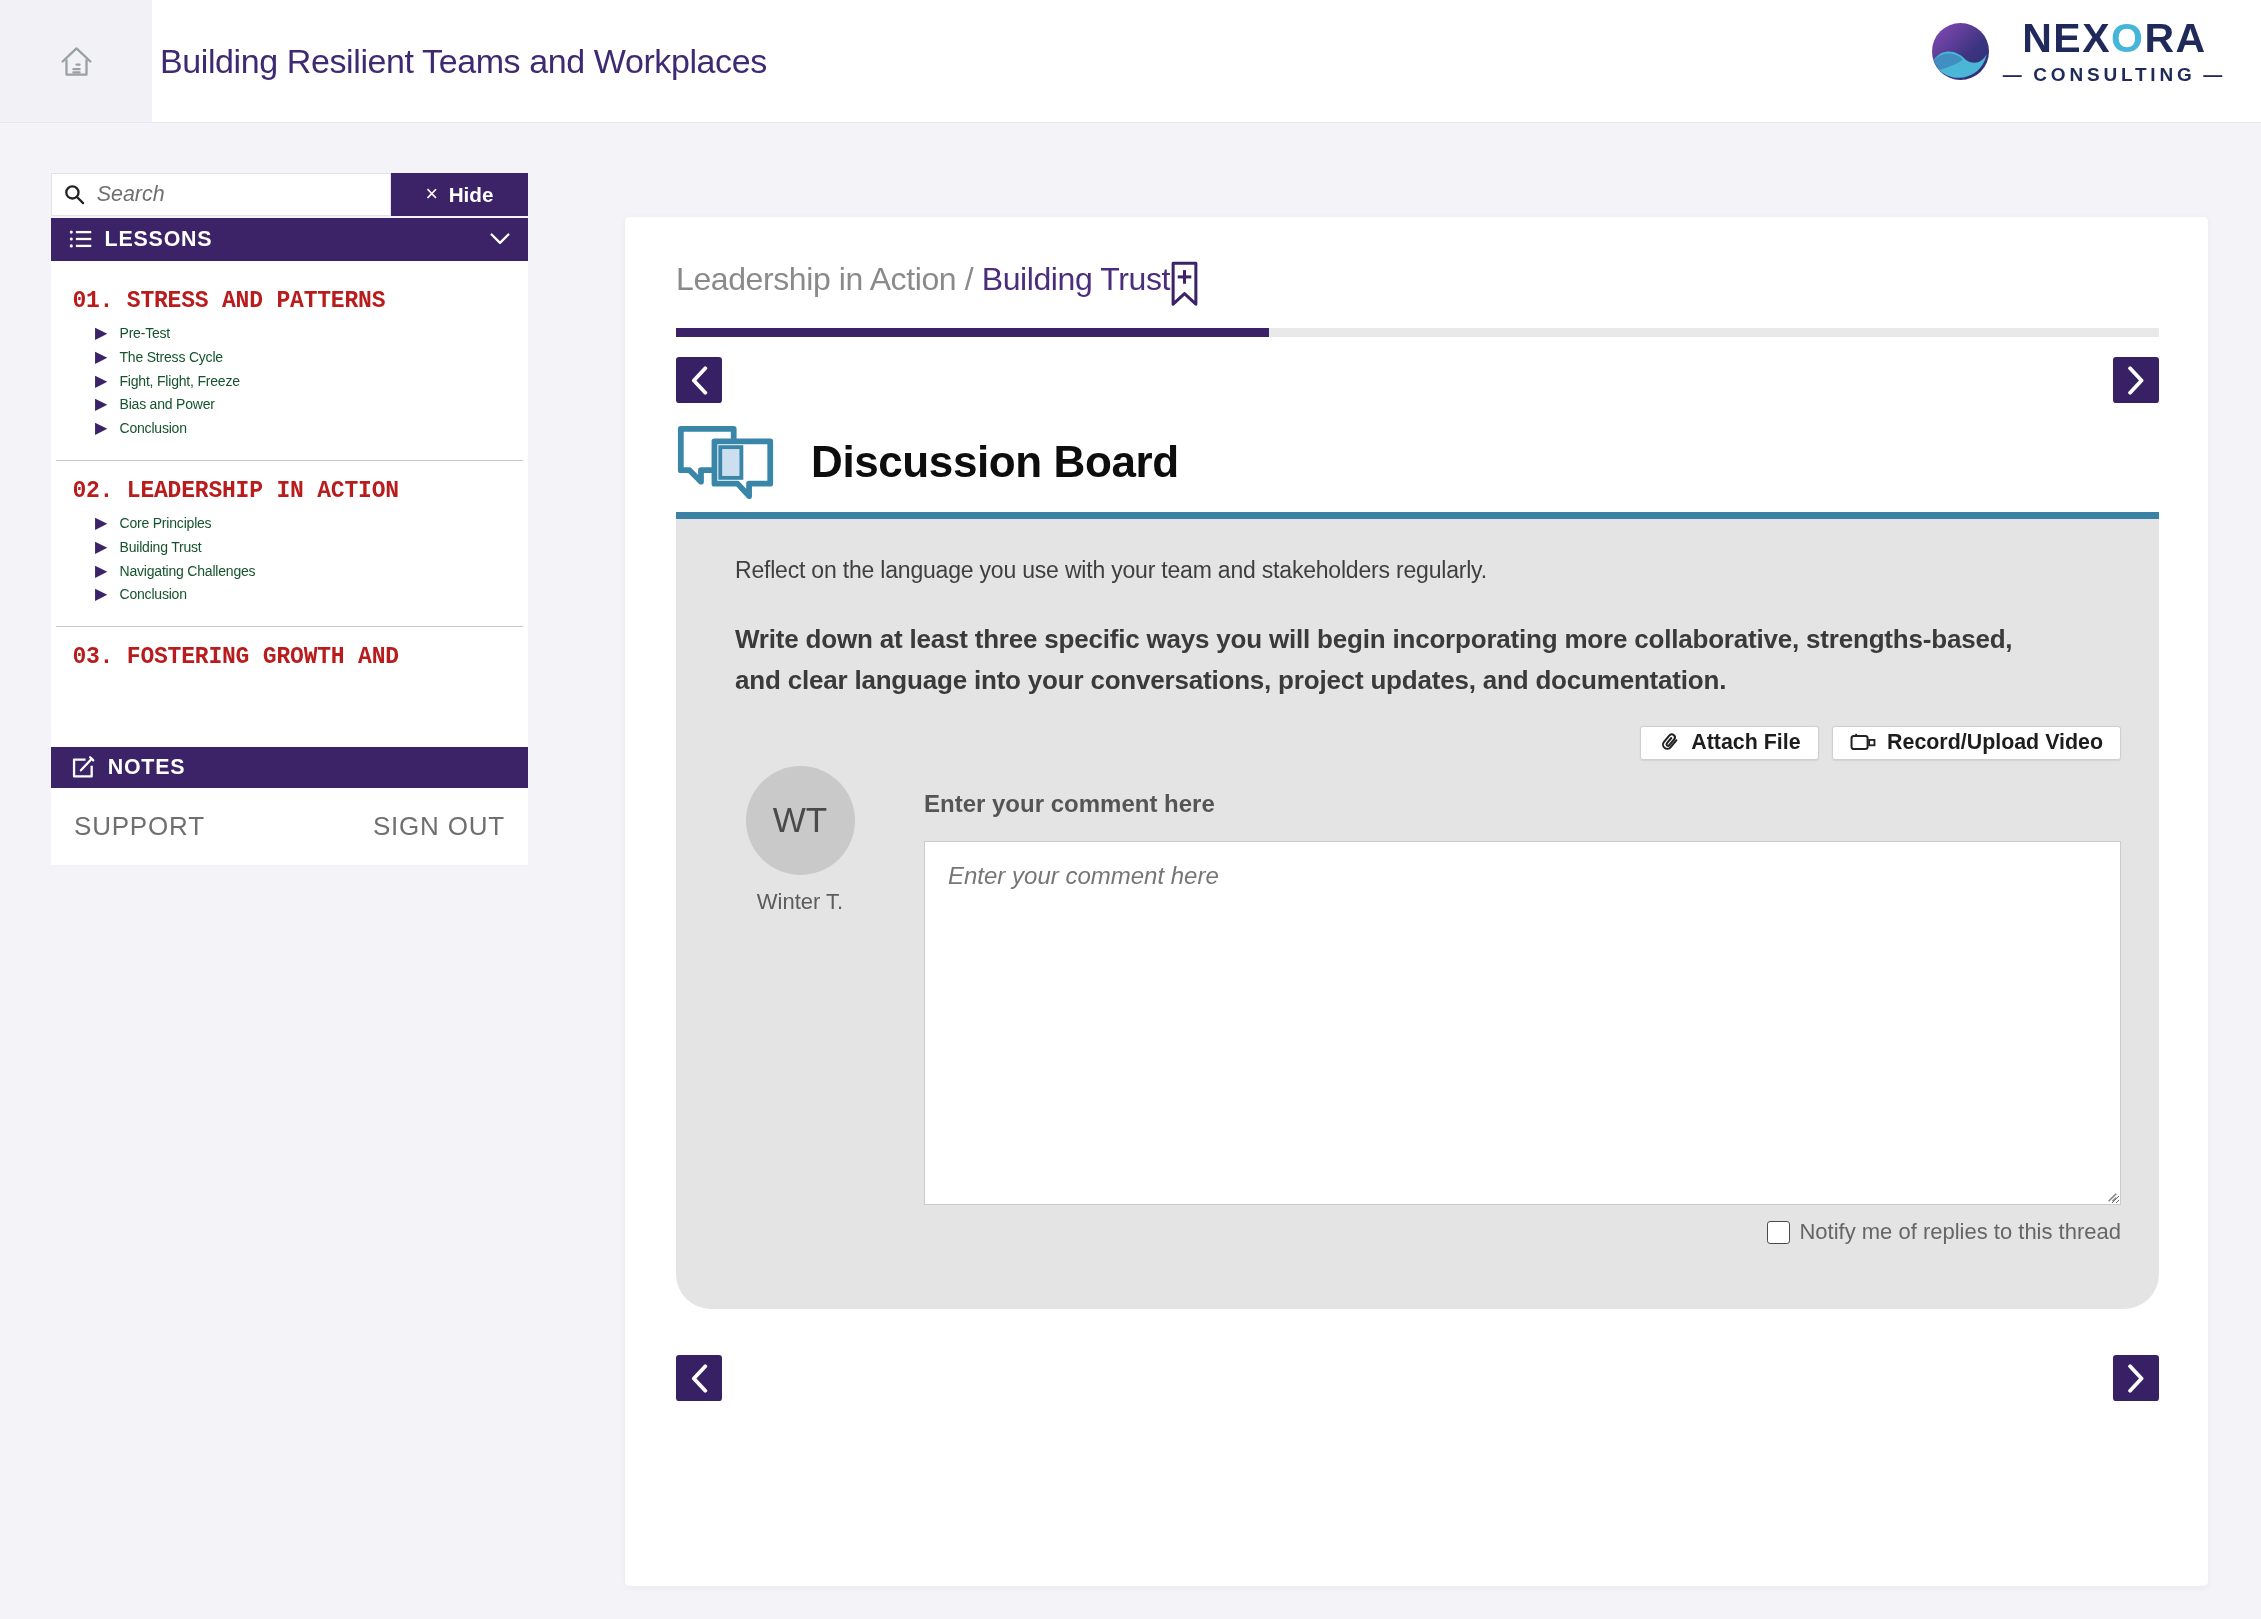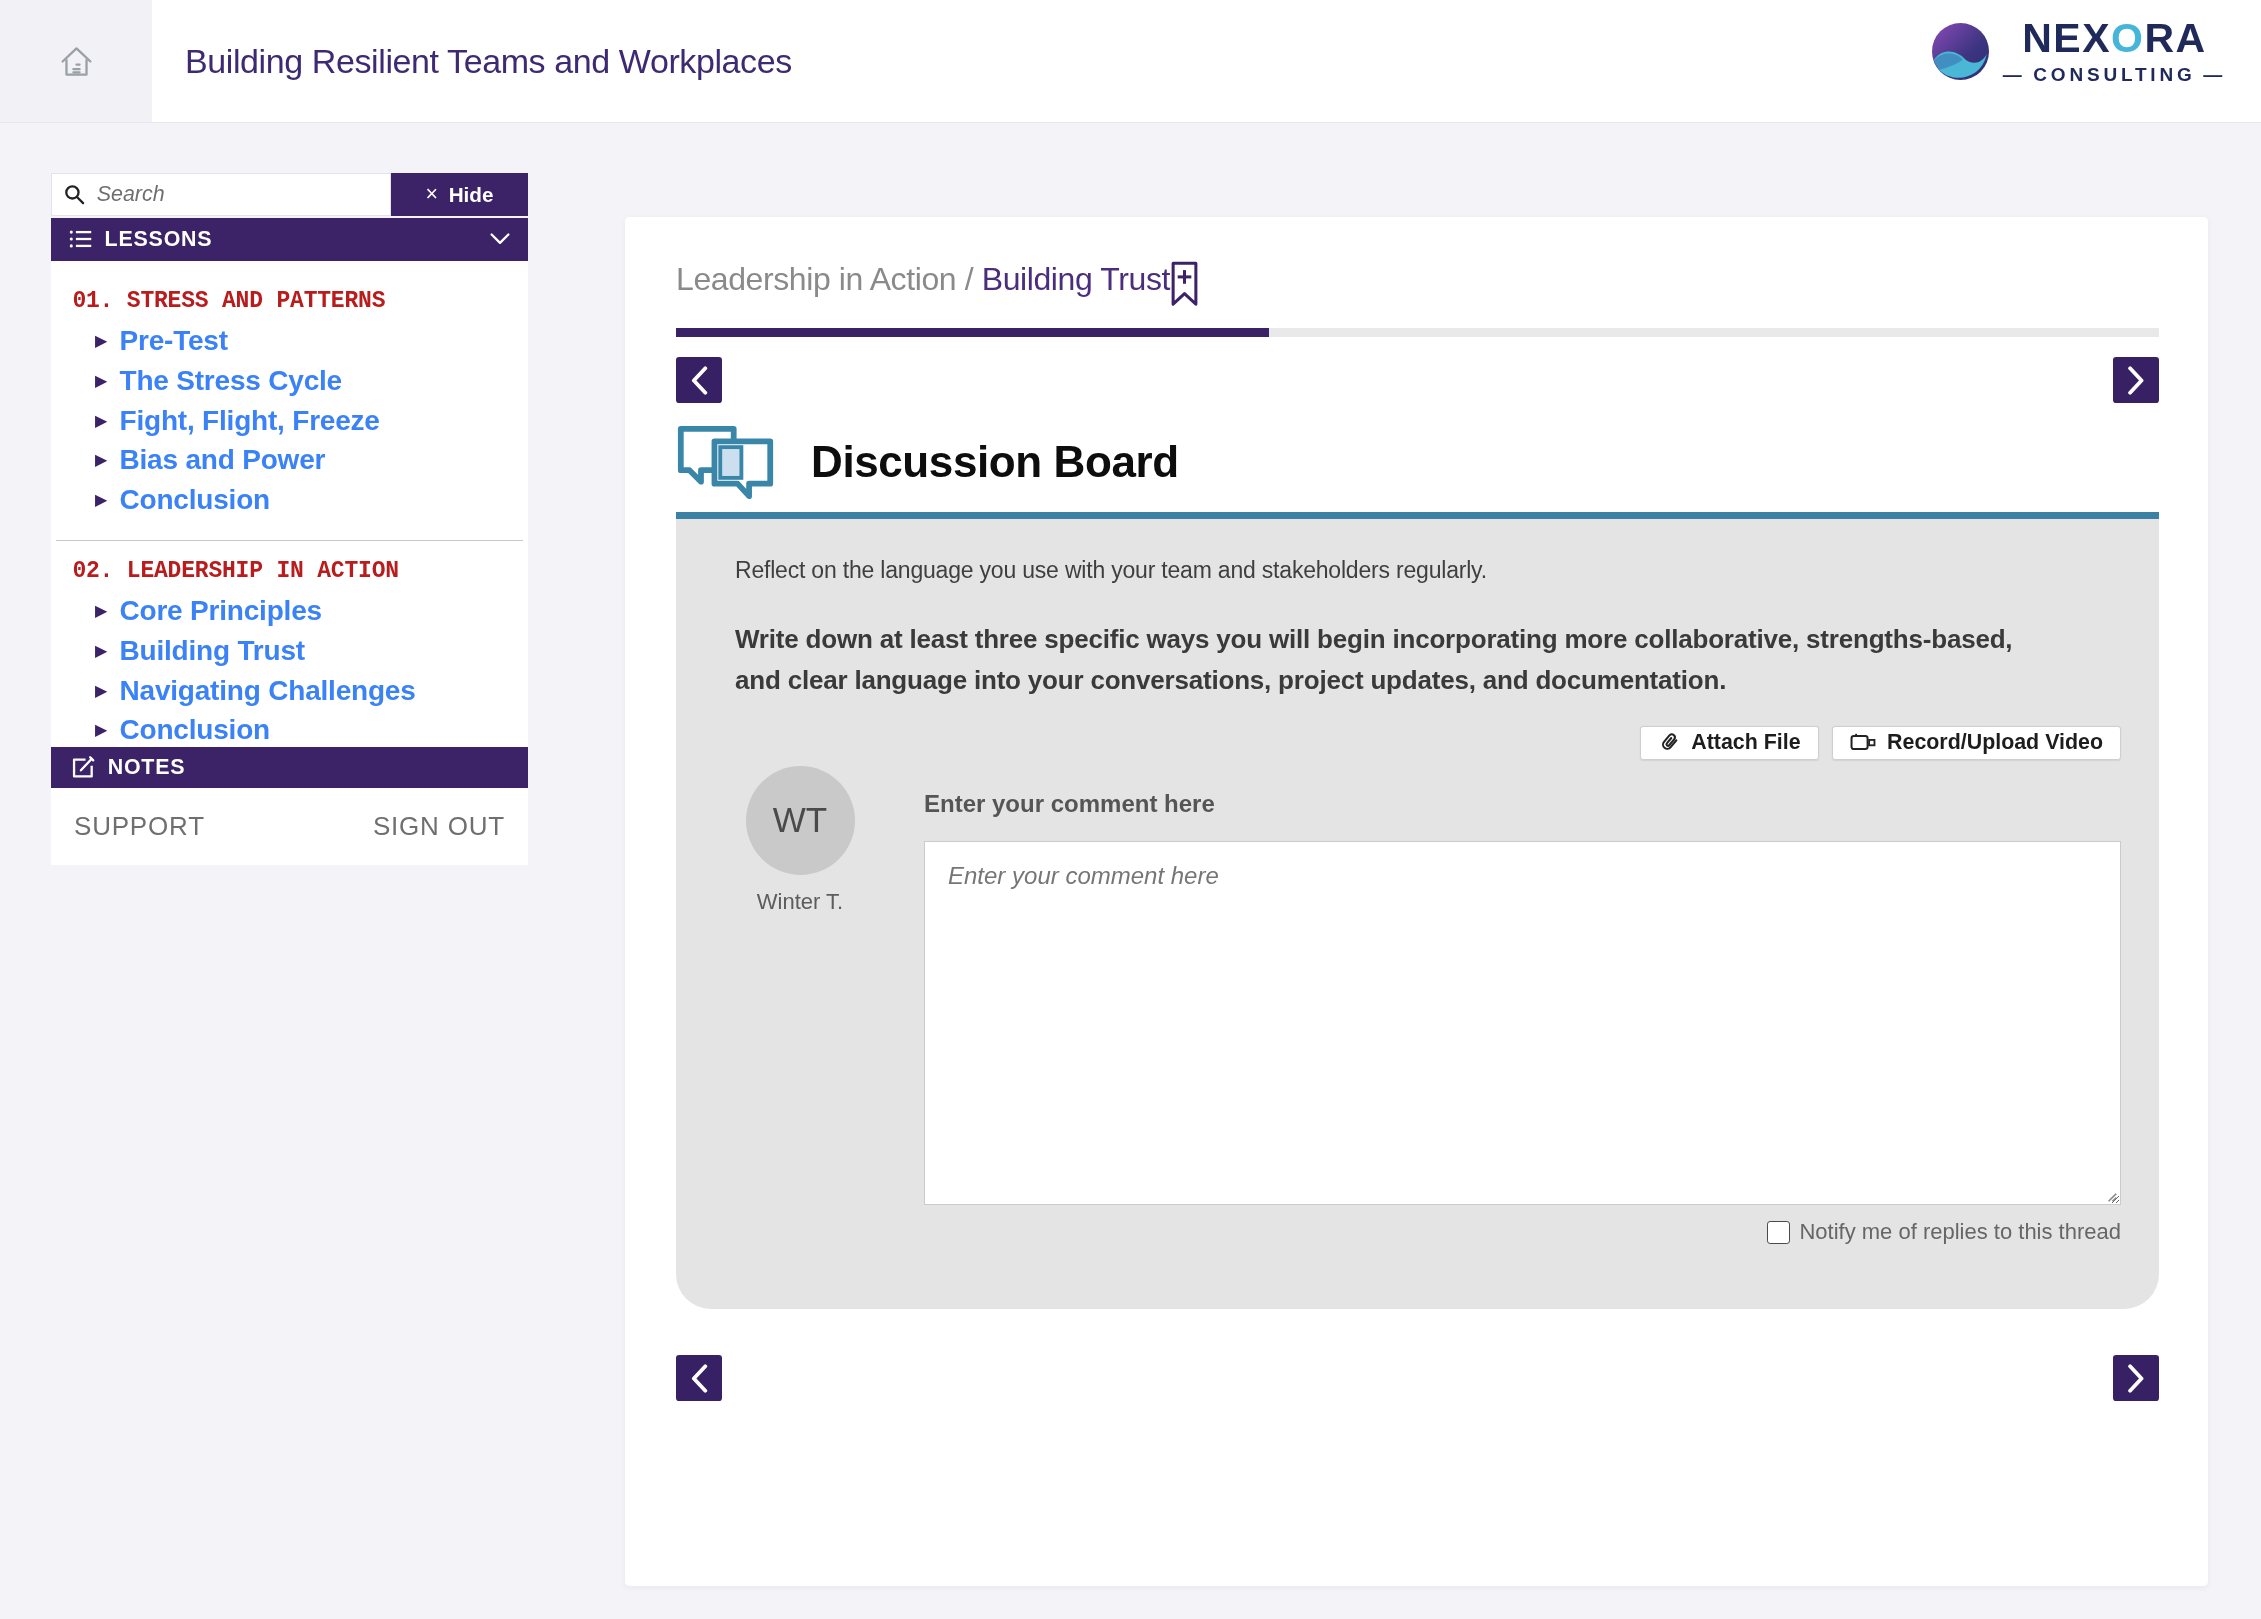--- a/index.html
+++ b/index.html
@@ -3,21 +3,21 @@
 <meta charset="utf-8">
 <style>
   html,body{margin:0;padding:0;background:#f4f3f8;}
   #app{position:relative;width:2261px;height:1620px;background:#f4f3f8;overflow:hidden;
        font-family:"Liberation Sans","DejaVu Sans",sans-serif;color:#333;}
 
   
   .header{position:absolute;left:0;top:0;width:2261px;height:122px;background:#fff;
           border-bottom:1.5px solid #e7e6ee;display:flex;align-items:center;}
   .home-box{width:152px;height:122px;background:#f2f1f5;display:flex;align-items:center;justify-content:center;cursor:pointer;}
-  .header-title{margin-left:33px;font-size:34px;letter-spacing:-0.4px;color:#3e2a72;}
+  .header-title{margin-left:8px;font-size:34px;letter-spacing:-0.4px;color:#3e2a72;}
   .logo{position:absolute;right:35px;top:18.4px;display:flex;align-items:center;gap:13.8px;}
   .logo-text{display:flex;flex-direction:column;align-items:center;line-height:1;}
   .brand{font-size:41px;font-weight:800;letter-spacing:1.5px;color:#1f2a5a;}
   .brand .o{color:#45b5d9;}
   .brand-sub{margin-top:6.1px;font-size:19px;font-weight:700;letter-spacing:3.8px;color:#1f2a5a;
              display:flex;align-items:center;gap:7.7px;}
 
   
   .sidebar{position:absolute;left:51px;top:173px;width:477px;}
   .search-row{display:flex;height:43px;}
@@ -28,21 +28,21 @@
   .hide-btn{width:161px;background:#3c2367;color:#fff;display:flex;align-items:center;justify-content:center;
             gap:10.7px;font-size:20.7px;font-weight:700;cursor:pointer;}
   .hide-x{font-size:21.4px;font-weight:400;}
   .lessons-bar{margin-top:1.5px;height:43px;background:#3c2367;color:#fff;display:flex;align-items:center;
                padding:0 18.4px;gap:12.2px;cursor:pointer;}
   .lessons-label{font-size:21.4px;font-weight:700;letter-spacing:0.8px;flex:1;}
   .list-panel{background:#fff;height:486px;overflow:hidden;padding-top:15.3px;box-sizing:border-box;}
   .section-title{font-size:23px;font-weight:700;color:#b91c1c;letter-spacing:-0.2px;padding:12.2px 0 7.7px 21.4px;font-family:Liberation Mono, monospace;}
   .lesson-item{display:flex;align-items:center;gap:12.2px;padding:3.8px 0 3.8px 44px;cursor:pointer;}
   .tri{color:#3c2367;font-size:16px;line-height:1;font-family:"DejaVu Sans",sans-serif;}
-  .lesson-label{font-size:28px;font-weight:700;color:#3b82f6;letter-spacing:-0.2px;}
+  .lesson-label{font-size:14px;font-weight:400;color:#14532d;letter-spacing:-0.2px;}
   .divider{height:1.5px;background:#c9c9c9;margin:20px 4.6px 4.6px 4.6px;}
   .notes-bar{height:41px;background:#3c2367;color:#fff;display:flex;align-items:center;padding:0 20px;gap:12.2px;cursor:pointer;}
   .notes-label{font-size:21.4px;font-weight:700;letter-spacing:0.8px;}
   .side-footer{height:77px;background:#fff;display:flex;align-items:center;justify-content:space-between;padding:0 23px;}
   .side-footer span{font-size:26px;color:#6f6f6f;letter-spacing:0.8px;cursor:pointer;}
 
   
   .card{position:absolute;left:625px;top:217px;width:1583px;height:1369px;background:#fff;border-radius:4.6px;
         box-shadow:0 1.5px 6.1px rgba(40,30,80,0.05);box-sizing:border-box;padding:44px 49px 0 51px;}
   .topbar{display:flex;align-items:flex-start;}

